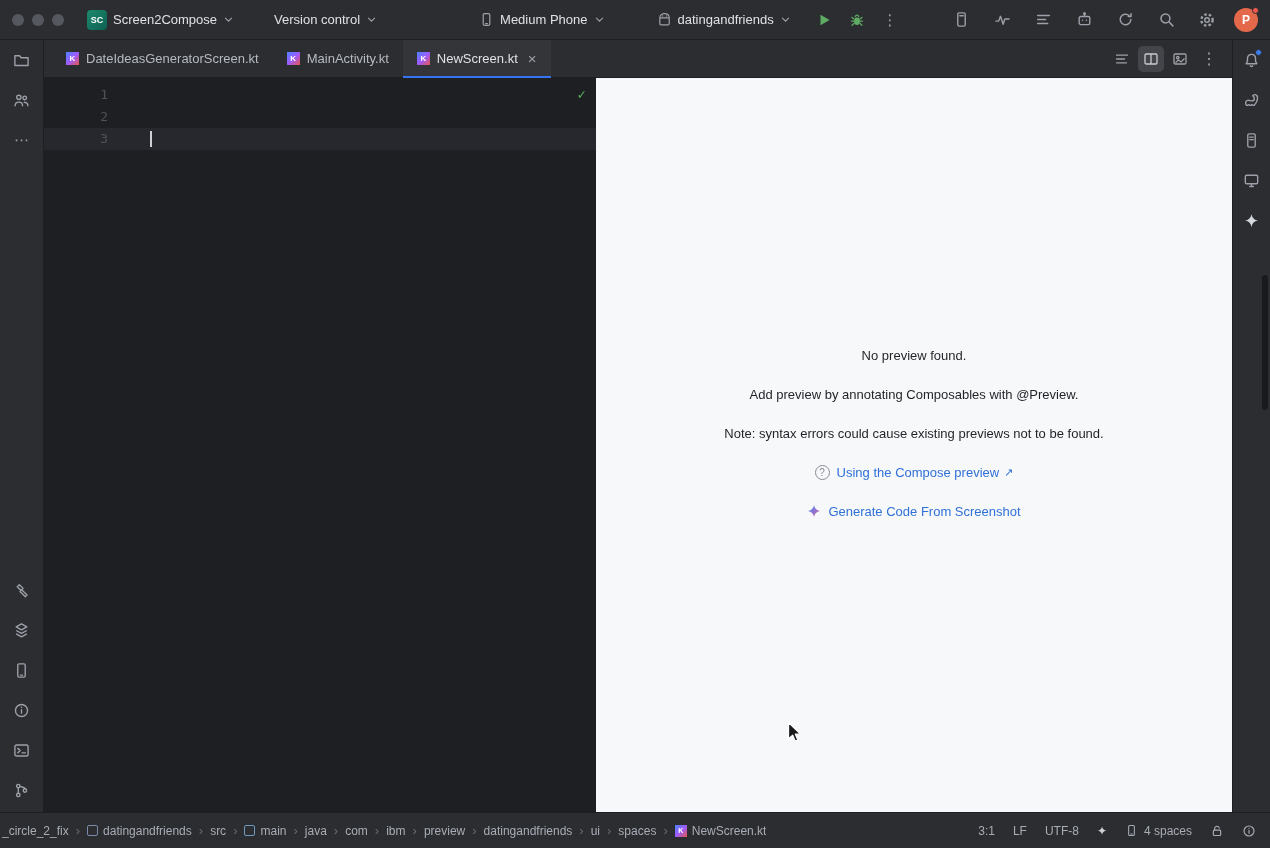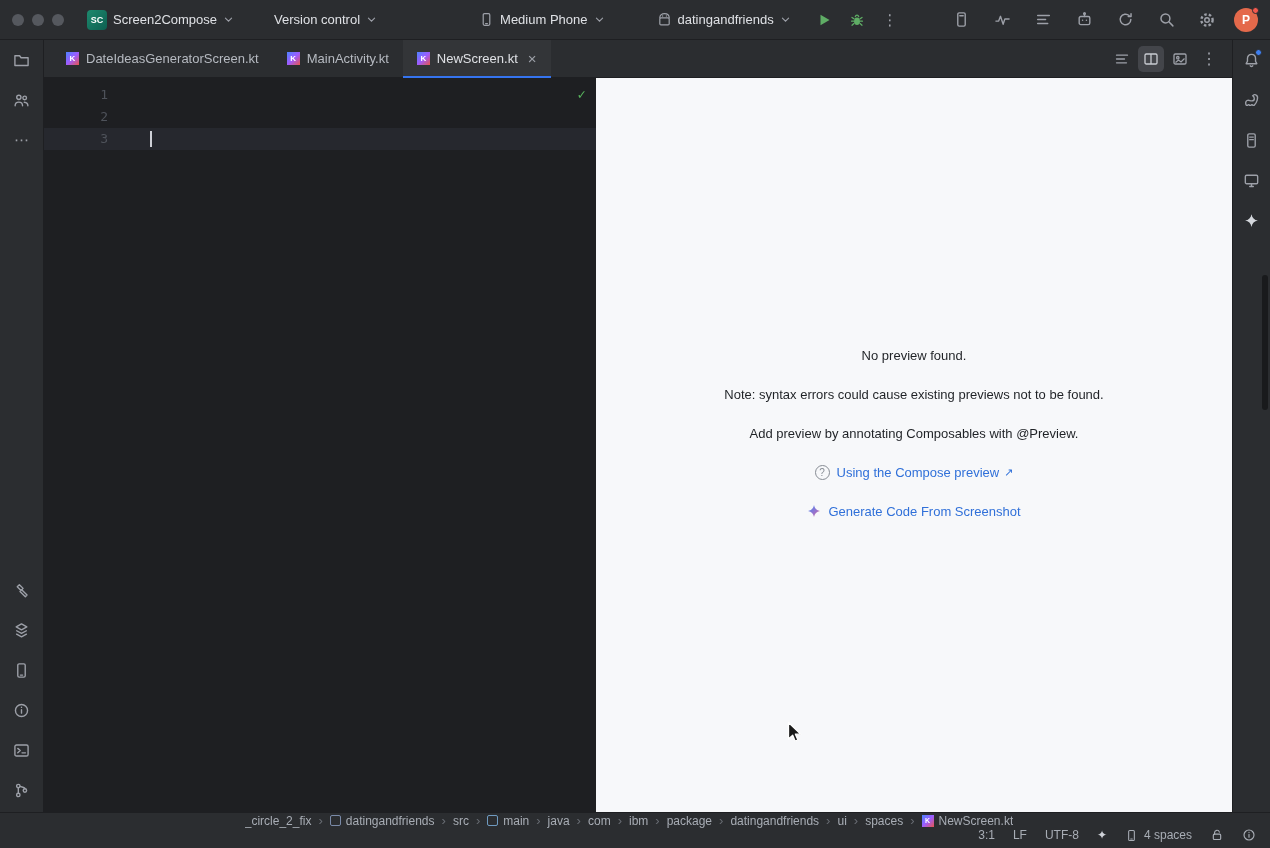--- a/index.html
+++ b/index.html
@@ -74,21 +74,21 @@
     align-items:center; justify-content:center; gap:24px; padding-bottom:24px;
     font-size:13px; color:#1f2226; }
   .pv-link { display:flex; align-items:center; gap:7px; color:#3070d9; }
   .q-circle { width:15px; height:15px; border:1.2px solid #878c94; border-radius:50%;
     color:#878c94; font-size:10px; display:flex; align-items:center; justify-content:center; flex:none; }
   .ext-arrow { font-size:11px; margin-left:-2px; }
   .spark { width:14px; height:14px; flex:none; display:flex; }
 
   
   .statusbar { height:36px; background:#2b2d30; border-top:1px solid #1e1f22;
-    display:flex; align-items:center; padding:0 14px 0 2px; font-size:12px; color:#a8adb5;flex-direction:column; }
+    display:flex; align-items:center; padding:0 14px 0 2px; font-size:12px; color:#a8adb5; }
   .crumbs { display:flex; align-items:center; gap:7px; white-space:nowrap; overflow:hidden; }
   .crumb { display:flex; align-items:center; gap:5px; }
   .sep { color:#686c73; font-size:13px; }
   .mod-ic { width:11px; height:11px; border:1.4px solid #7a8aa8; border-radius:2px; flex:none; }
   .mod-ic.src { border-color:#6f9ac0; }
   .kotlin-ic.small { width:12px; height:12px; font-size:7px; }
   .sb-right { margin-left:auto; display:flex; align-items:flex-end; gap:18px; flex:none; }
   .sb-item { display:flex; align-items:center; gap:6px; }
   .sb-spark { color:#cfd2d8; font-size:12px; }
 
@@ -343,22 +343,22 @@
           </div>
           <div class="code-row current">
             <span class="gutter-num">3</span>
             <span class="code-text"><span class="caret"></span></span>
           </div>
           <span class="inspect-check">✓</span>
         </div>
 
         <div class="preview-pane">
           <div>No preview found.</div>
+          <div>Add preview by annotating Composables with @Preview.</div>
           <div>Note: syntax errors could cause existing previews not to be found.</div>
-          <div>Add preview by annotating Composables with @Preview.</div>
           <div class="pv-link">
             <span class="q-circle">?</span>
             <span>Using the Compose preview</span>
             <span class="ext-arrow">↗</span>
           </div>
           <div class="pv-link">
             <span class="spark">
               <svg class="ic" width="14" height="14" viewBox="0 0 16 16">
                   <defs>
                     <linearGradient id="gg1" x1="0" y1="0" x2="1" y2="1">
@@ -436,21 +436,21 @@
       <span class="sep">›</span>
       <span class="crumb">
           <span>com</span>
         </span>
       <span class="sep">›</span>
       <span class="crumb">
           <span>ibm</span>
         </span>
       <span class="sep">›</span>
       <span class="crumb">
-          <span>package</span>
+          <span>preview</span>
         </span>
       <span class="sep">›</span>
       <span class="crumb">
           <span>datingandfriends</span>
         </span>
       <span class="sep">›</span>
       <span class="crumb">
           <span>ui</span>
         </span>
       <span class="sep">›</span>

